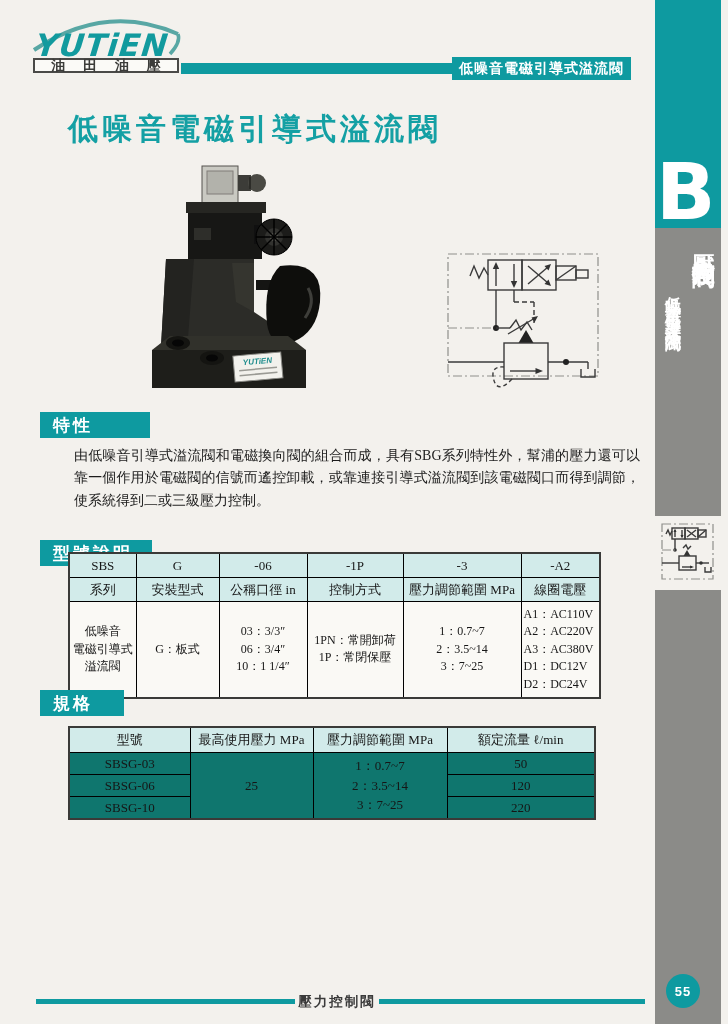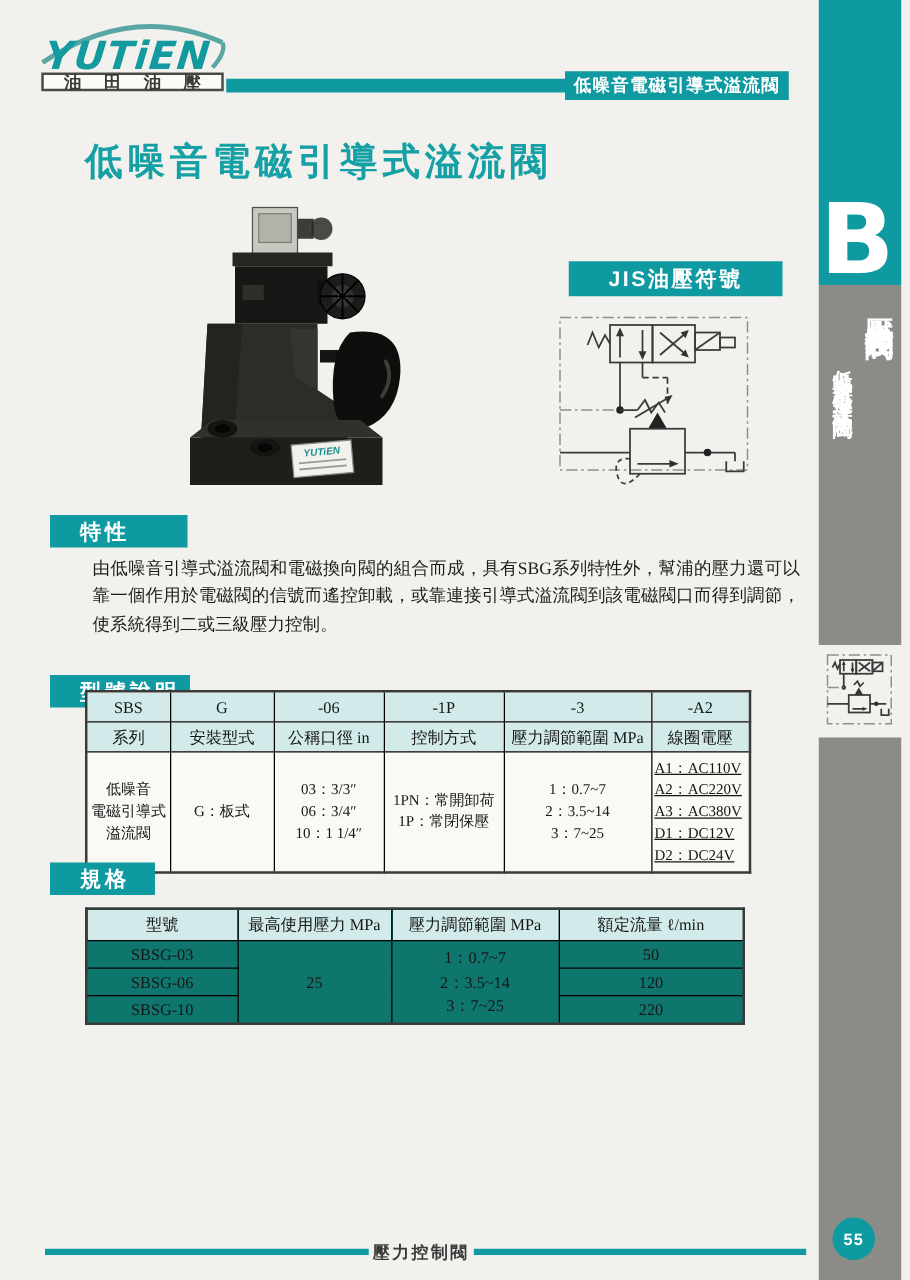--- a/index.html
+++ b/index.html
@@ -39,36 +39,36 @@
               color:#14a0a4;letter-spacing:4px;}
   .product{position:absolute;left:136px;top:162px;width:192px;height:230px;}
   .jis-label{position:absolute;left:455px;top:209px;width:171px;height:28px;background:#0e9aa0;
              color:#fff;font-size:17px;font-weight:700;letter-spacing:2px;
              display:flex;align-items:center;justify-content:center;}
   .jis-svg{position:absolute;left:438px;top:246px;width:184px;height:142px;}
 
   
   .sec-box{position:absolute;height:26px;background:#0e9aa0;color:#fff;font-size:17px;
            font-weight:700;letter-spacing:3px;display:flex;align-items:center;
-           padding-left:24px;box-sizing:border-box;}
+           padding-left:13px;box-sizing:border-box;}
   .sec-feat{left:40px;top:412px;width:110px;}
   .sec-model{left:40px;top:540px;width:112px;}
   .sec-spec{left:40px;top:690px;width:84px;}
 
   .feat-text{position:absolute;left:74px;top:445px;width:566px;font-size:14px;line-height:1.6;
              color:#1c1c1c;text-align:justify;font-family:"Liberation Serif",serif;}
 
   
   table{border-collapse:collapse;table-layout:fixed;font-family:"Liberation Serif",serif;color:#161616;}
   td{border:1px solid #000000;text-align:center;vertical-align:middle;padding:1px 2px;overflow:hidden;}
   .mtable{position:absolute;left:68px;top:552px;width:531px;border:2px solid #3a3a38;background:#faf9f5;}
   .mtable tr.hdr td{background:#d2ebea;height:21px;font-size:13px;}
   .mtable tr.vals td{font-size:12px;padding:4px 2px;}
   .mtable tr.vals td div{line-height:1.45;}
-  .mtable td.coil{font-size:11.5px;text-align:left;padding-left:6px;text-decoration:underline;}
+  .mtable td.coil{font-size:11.5px;text-align:left;padding-left:6px;}
   .mtable td.coil div{line-height:1.2;}
   .stable{position:absolute;left:68px;top:726px;width:526px;border:2px solid #3a3a38;background:#0f766e;}
   .stable tr.hdr td{background:#d2ebea;height:22px;font-size:13px;}
   .stable tr.r td{height:19px;font-size:13px;font-family:Liberation Serif, serif;}
   .stable td.rng div{line-height:1.5;font-size:13px;}
 
   
   .foot-bar{position:absolute;top:999px;height:5px;background:#0e9aa0;}
   .fb-l{left:36px;width:259px;}
   .fb-r{left:379px;width:266px;}
@@ -160,21 +160,20 @@
     <ellipse cx="76" cy="196" rx="12" ry="7" fill="#141411"></ellipse>
     <ellipse cx="76" cy="196" rx="6" ry="3.5" fill="#060606"></ellipse>
     <g transform="rotate(-5 122 206)">
       <rect x="98" y="192" width="48" height="26" fill="#f2f1ec" stroke="#8a8a85"></rect>
       <text x="122" y="202" font-size="8" font-style="italic" font-weight="bold" fill="#1f8d8d" text-anchor="middle" font-family="Liberation Sans, sans-serif">YUTiEN</text>
       <line x1="103" y1="207" x2="141" y2="207" stroke="#9a9a94" stroke-width="1.5"></line>
       <line x1="103" y1="212" x2="141" y2="212" stroke="#9a9a94" stroke-width="1.5"></line>
     </g>
   </svg>
 
-  <div class="jis-label">JIS油壓符號</div>
   <svg class="jis-svg" viewBox="0 0 184 142">
     <rect x="10" y="8" width="150" height="122" class="chain"></rect>
     <rect x="50" y="14" width="34" height="30" class="ln"></rect>
     <rect x="84" y="14" width="34" height="30" class="ln"></rect>
     <line x1="58" y1="40" x2="58" y2="20" class="ln"></line>
       <polygon points="58,16 54.8,23 61.2,23" fill="#333"></polygon>
     <line x1="76" y1="18" x2="76" y2="37" class="ln"></line>
       <polygon points="76,42 72.8,35 79.2,35" fill="#333"></polygon>
     <line x1="90" y1="20" x2="110" y2="37" class="ln"></line>
       <polygon points="113,40 106.5,38 110.5,33.5" fill="#333"></polygon>

